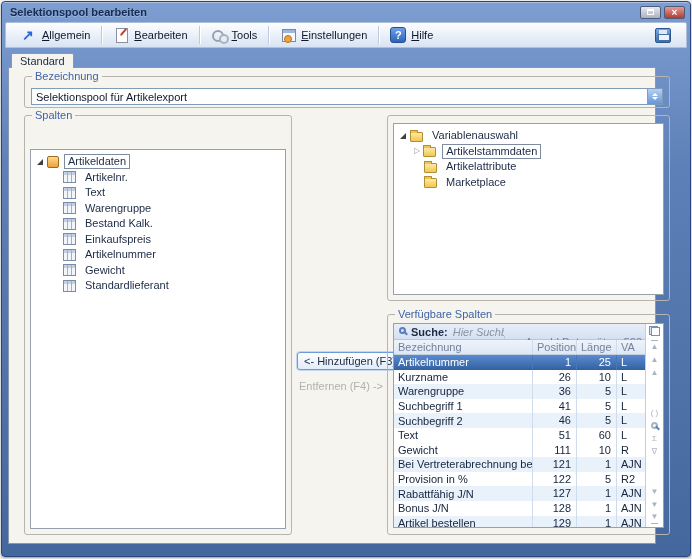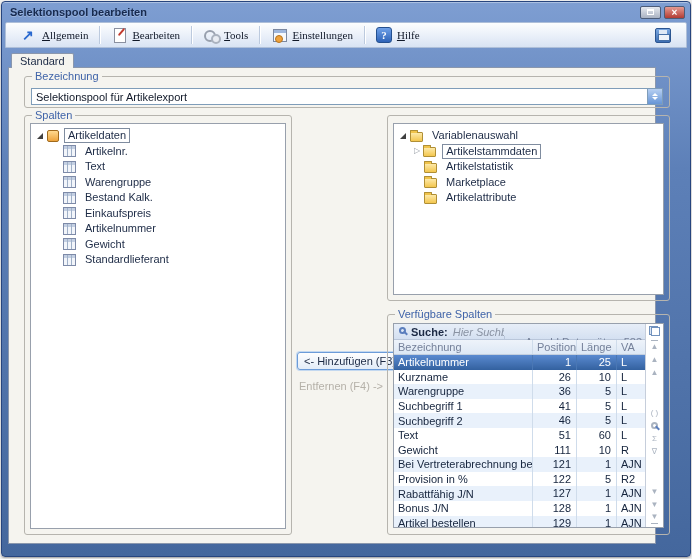--- a/index.html
+++ b/index.html
@@ -143,21 +143,21 @@
       <span class="winbtn restore">
           <span class="glyph-restore"></span>
         </span>
       <span class="winbtn close">
           <span class="glyph-close">×</span>
         </span>
     </span>
   </div>
 
   <div class="toolbar">
-    <span style="display:flex;align-items:center;font-family:Liberation Serif, serif;">
+    <span style="display:flex;align-items:center;">
         <span class="tbtn">
           <span class="tico arrow-up-right-icon"></span>
           <span class="tlabel"><u>A</u>llgemein</span>
         </span>
         <span class="tsep"></span>
         <span class="tbtn">
           <span class="tico edit-note-icon"></span>
           <span class="tlabel"><u>B</u>earbeiten</span>
         </span>
         <span class="tsep"></span>
@@ -192,21 +192,21 @@
         <span class="combo-value">Selektionspool für Artikelexport</span>
         <span class="combo-btn">
           <span class="spin-up"></span>
           <span class="spin-dn"></span>
         </span>
       </div>
     </div>
 
     <div class="group g-spal">
       <span class="glabel">Spalten</span>
-      <div class="whitebox" style="inset:7px 5px 5px 5px;">
+      <div class="whitebox" style="inset:7px 5px 5px 5px;margin-top:26px;">
         <div class="tree" style="inset:0;">
             <div class="trow">
               <span class="exp-marker"></span>
               <span class="dataico"></span>
               <span class="tree-label selected">Artikeldaten</span>
             </div>
             <div class="trow">
               <span class="indent2"></span>
               <span class="tblico"></span>
               <span class="tree-label">Artikelnr.</span>
@@ -266,33 +266,27 @@
             <div class="trow">
               <span class="indent3"></span>
               <span class="col-marker">▷</span>
               <span class="folder"></span>
               <span class="tree-label selected">Artikelstammdaten</span>
             </div>
             <div class="trow">
               <span class="indent3"></span>
               <span class="indent1"></span>
               <span class="folder"></span>
-              <span class="tree-label">Artikelstatistik</span>
+              <span class="tree-label">Artikelattribute</span>
             </div>
             <div class="trow">
               <span class="indent3"></span>
               <span class="indent1"></span>
               <span class="folder"></span>
               <span class="tree-label">Marketplace</span>
-            </div>
-            <div class="trow">
-              <span class="indent3"></span>
-              <span class="indent1"></span>
-              <span class="folder"></span>
-              <span class="tree-label">Artikelattribute</span>
             </div>
           </div>
       </div>
     </div>
 
     <div class="group g-vsp">
       <span class="glabel">Verfügbare Spalten</span>
       <div class="gridwrap">
         <div class="gridmain">
           <div class="searchrow">

